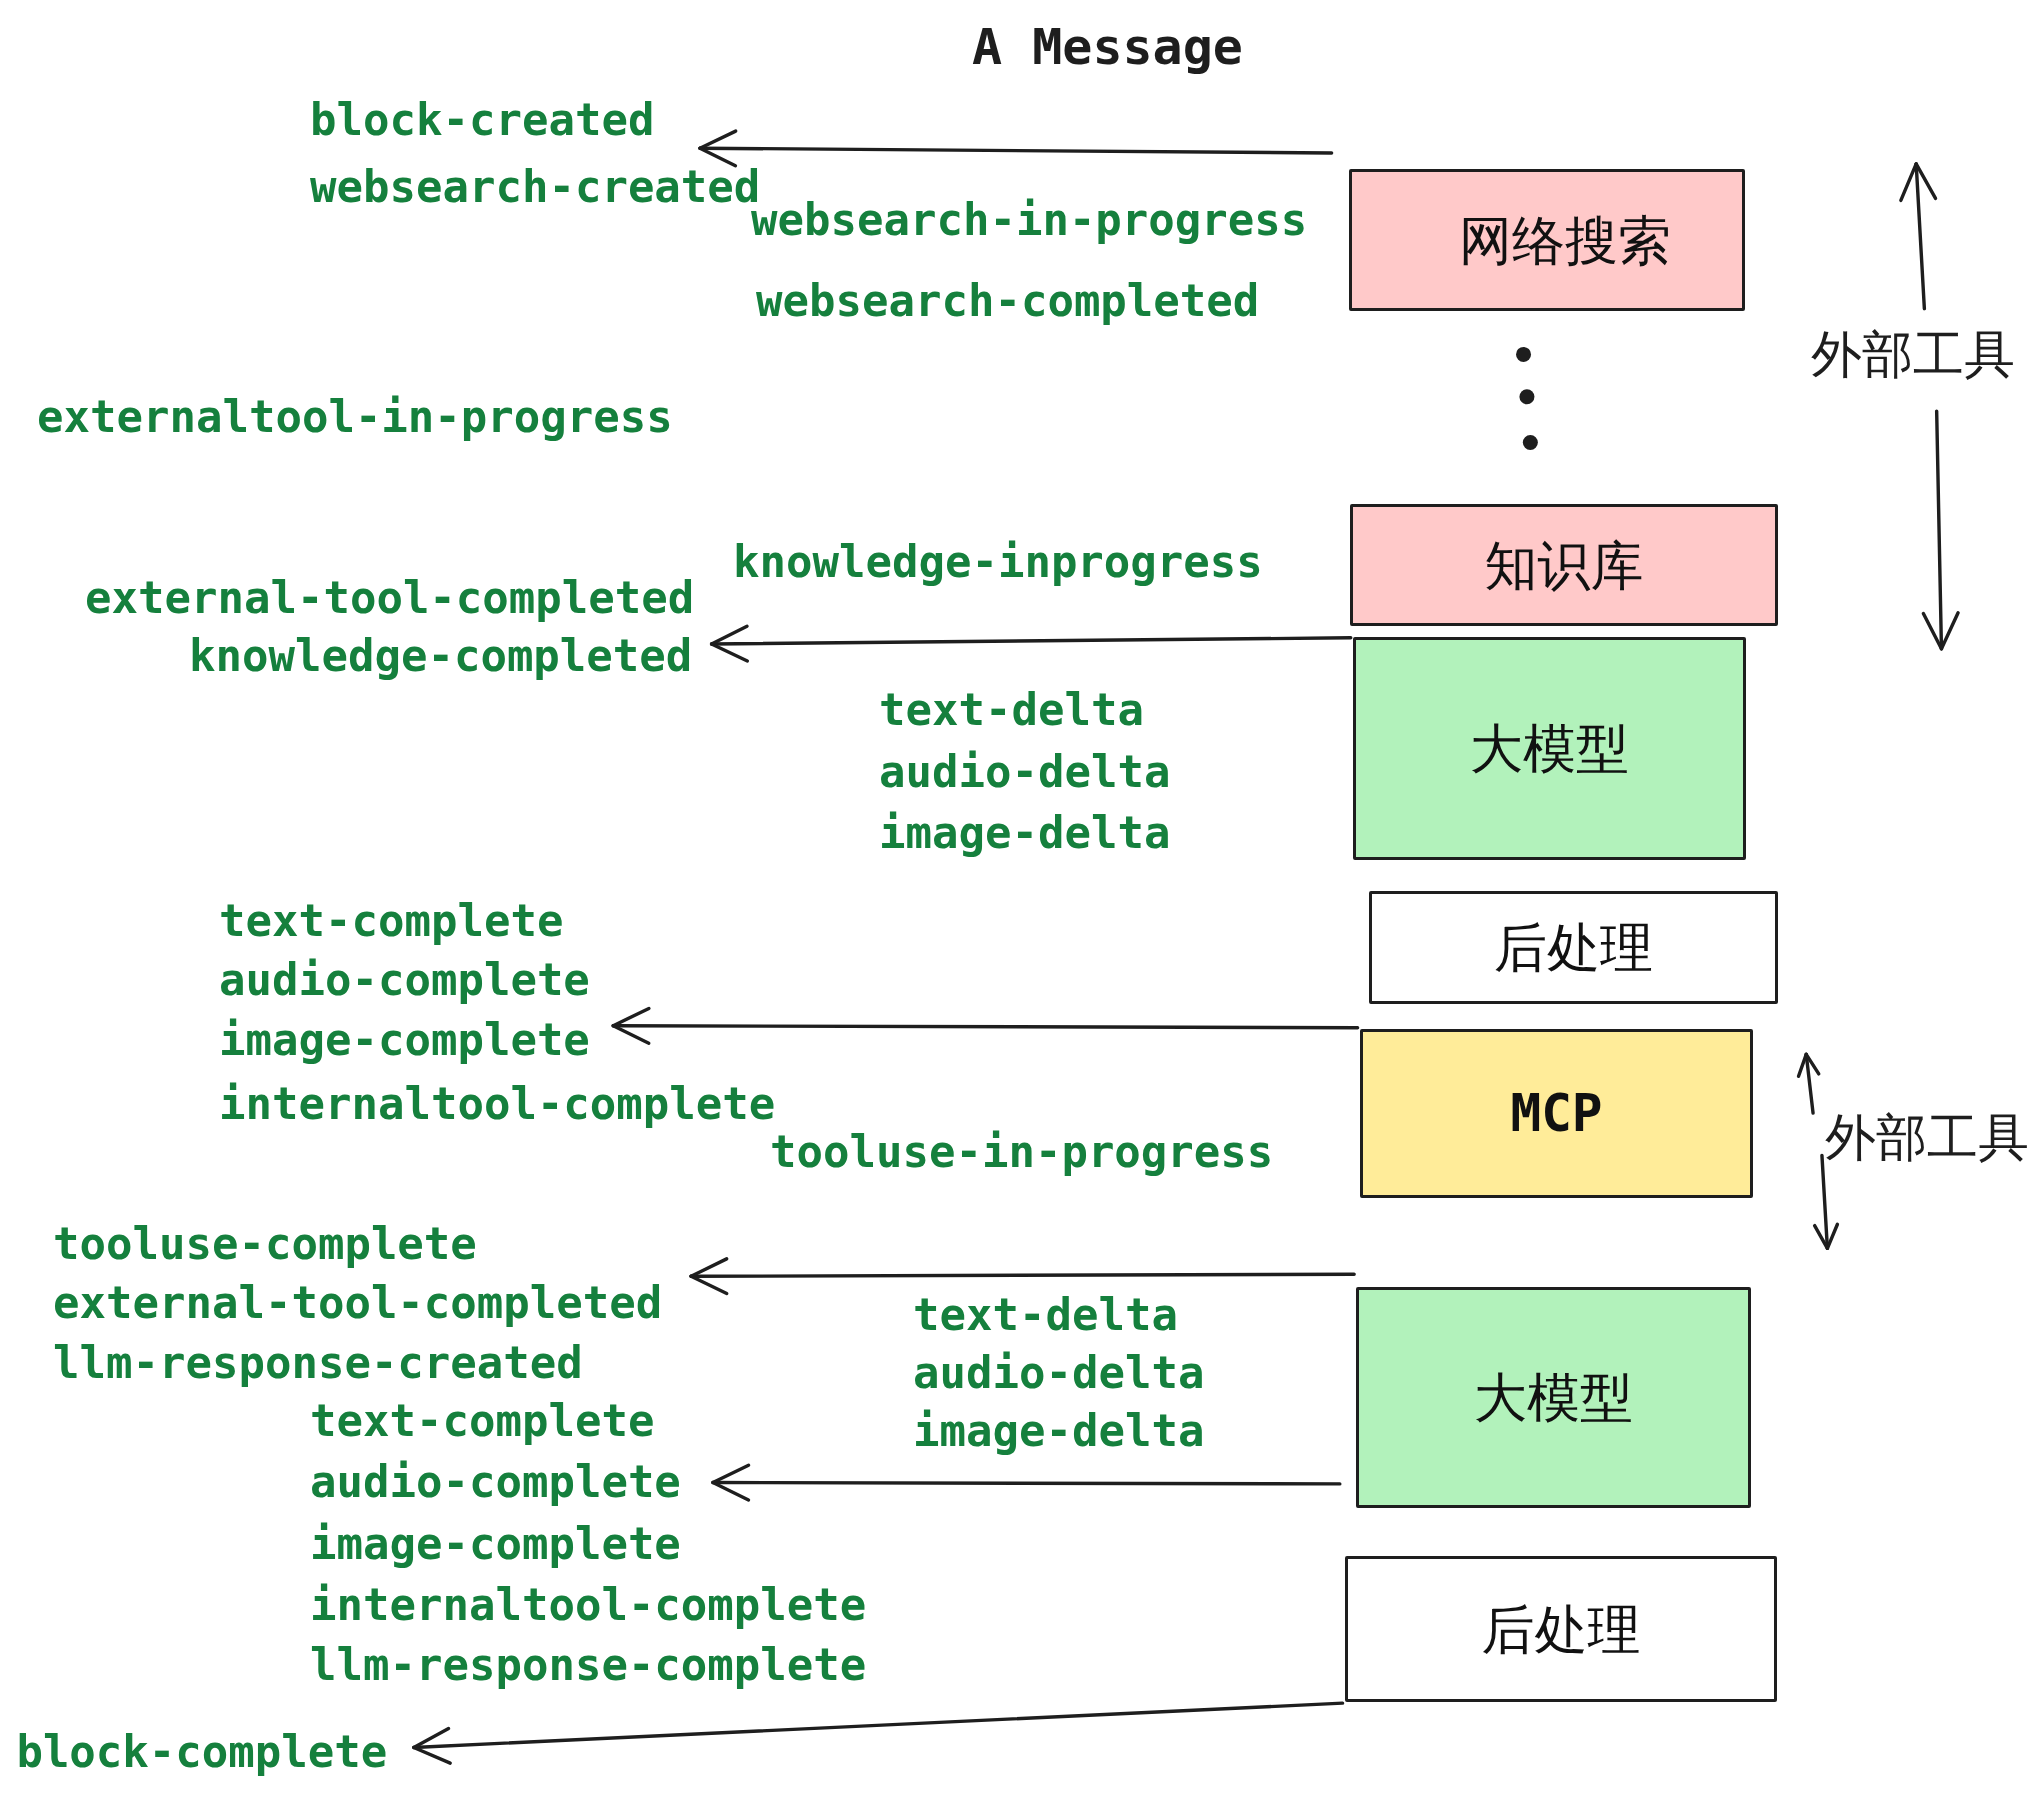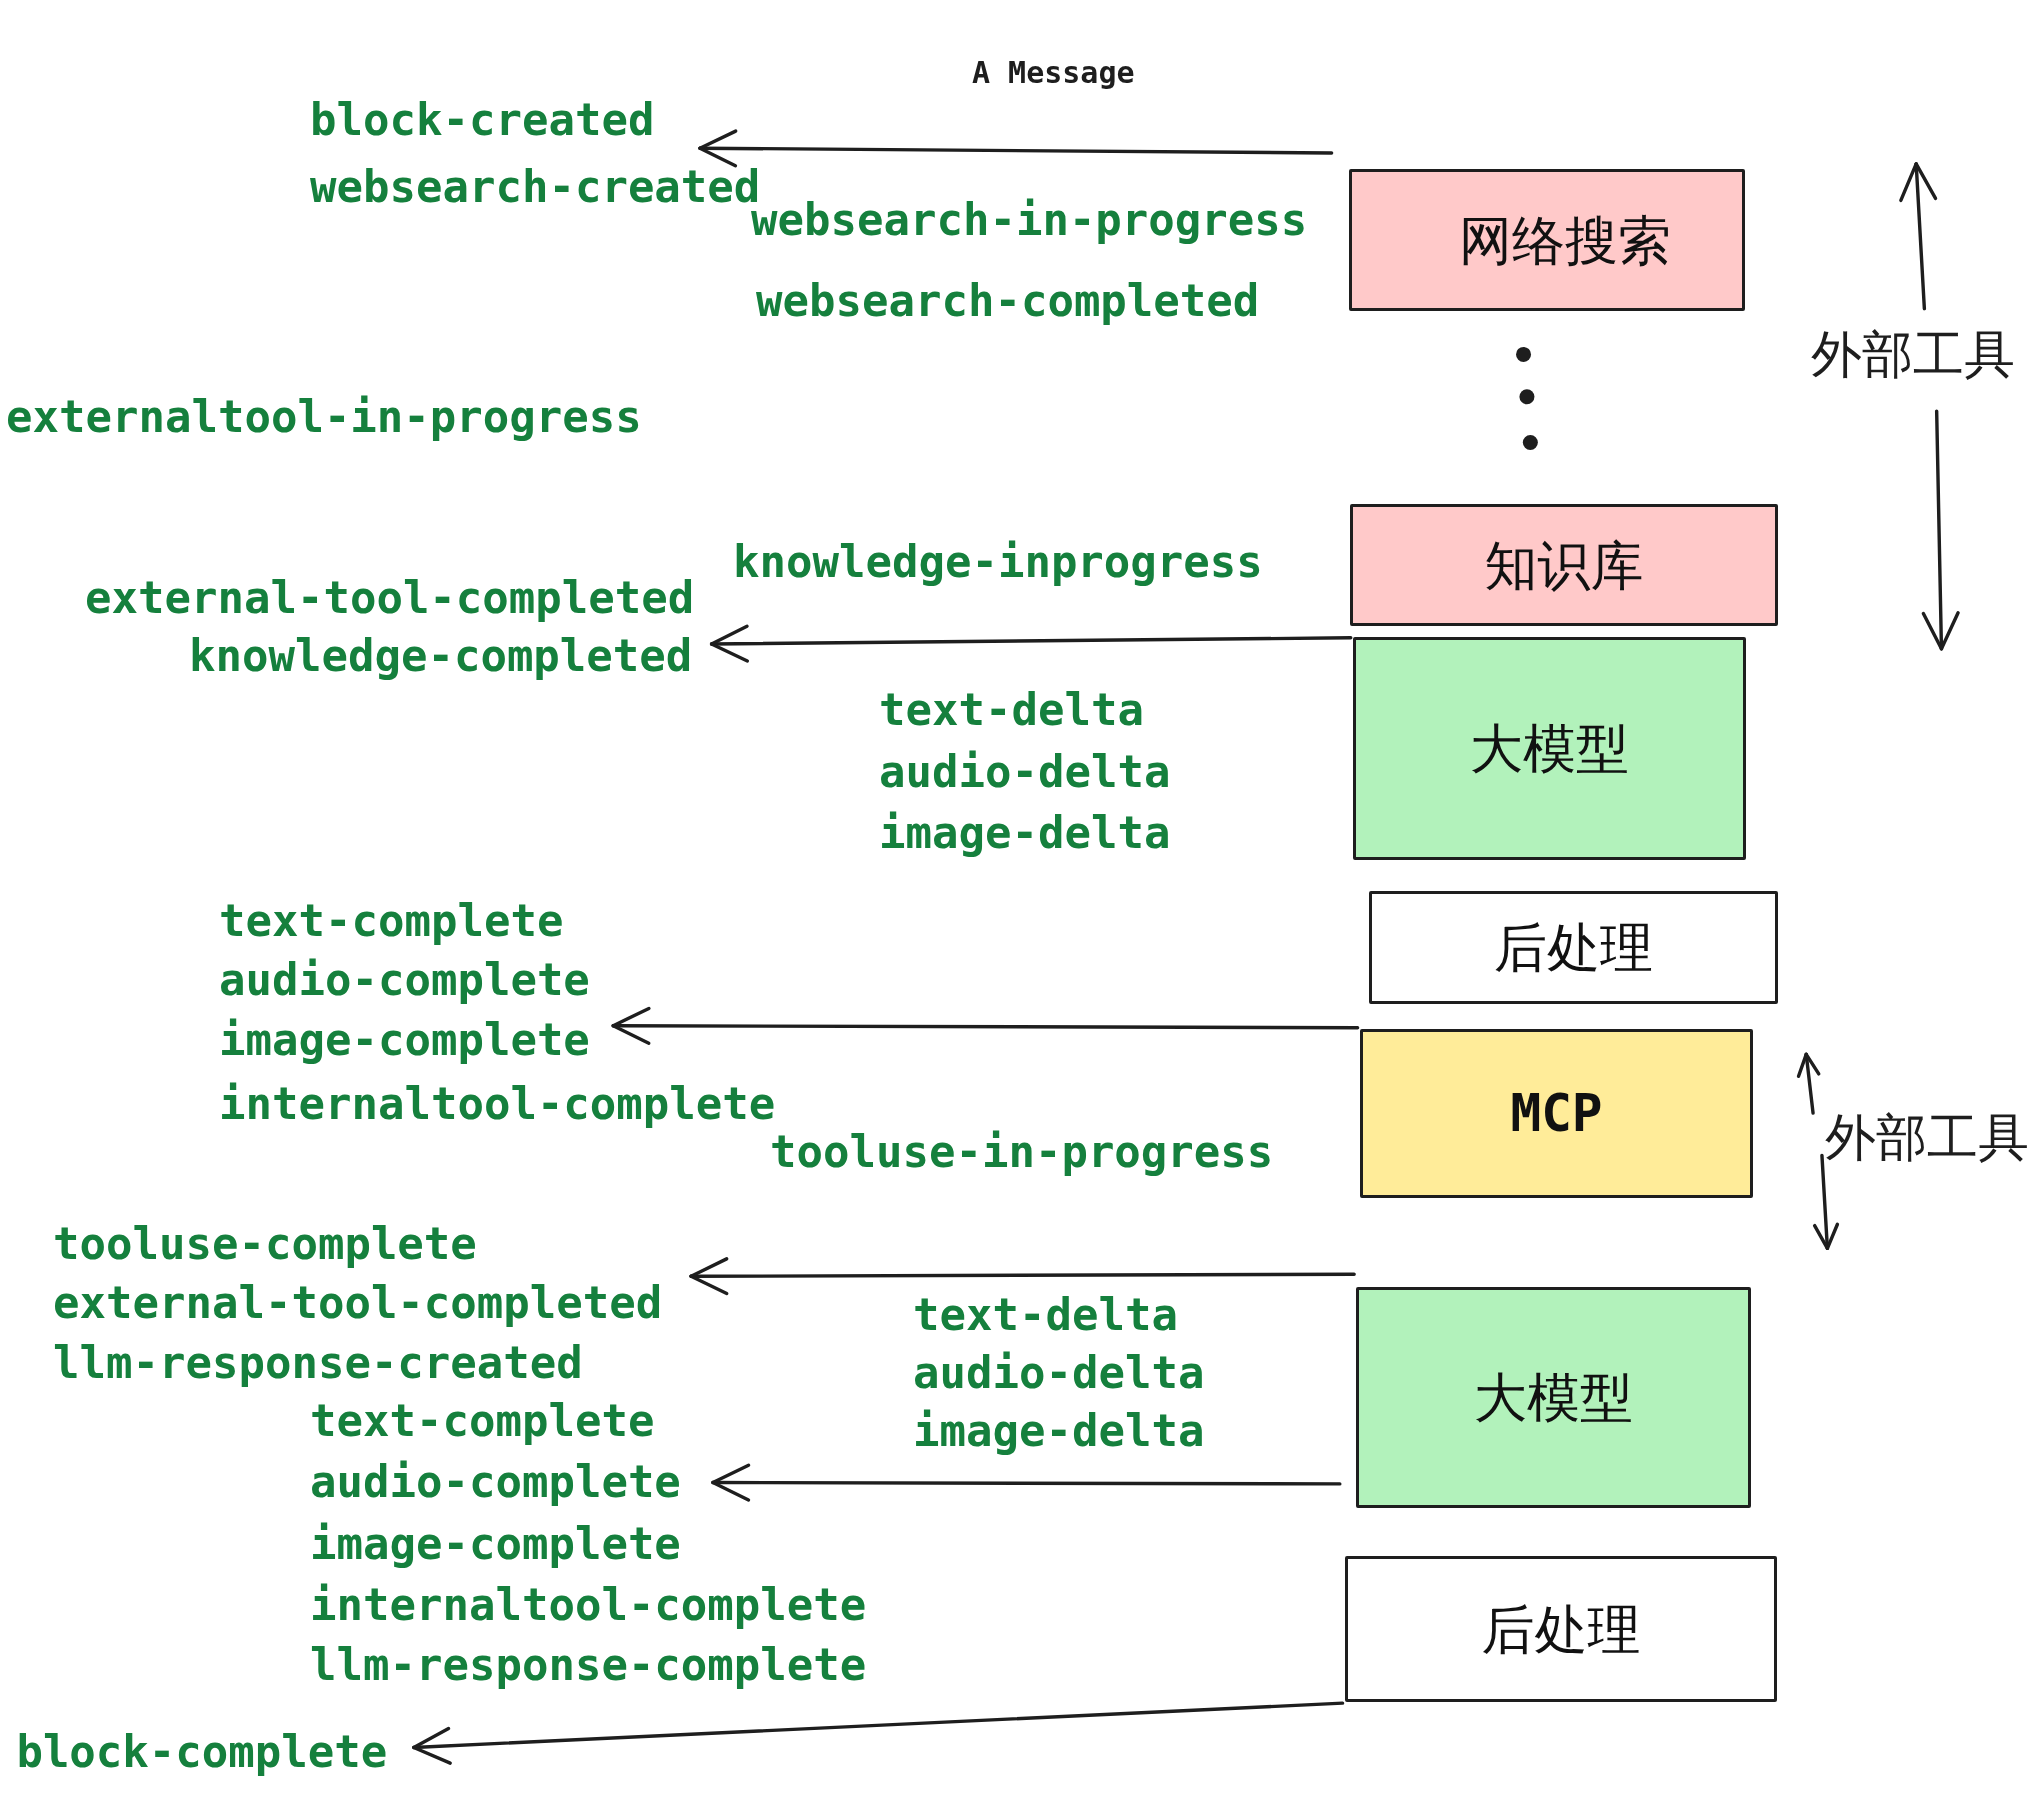--- a/index.html
+++ b/index.html
@@ -6,26 +6,25 @@
   #stage {
     position: relative;
     width: 2035px;
     height: 1796px;
     background: #ffffff;
     overflow: hidden;
     font-family: "DejaVu Sans Mono", "Liberation Mono", monospace;
   }
   .title {
     position: absolute;
-    font-size: 30px;
+    font-size: 50px;
     font-weight: bold;
     color: #1e1e1e;
     white-space: nowrap;
     line-height: 1;
-    margin-top: 36px;
   }
   .evt {
     position: absolute;
     font-size: 44px;
     font-weight: bold;
     color: #15803d;
     white-space: nowrap;
     line-height: 1;
   }
   .box {
@@ -126,21 +125,21 @@
       </div>
       <div class="box" style="left: 1345px; top: 1556px; width: 432px; height: 146px; background: rgb(255, 255, 255);">
         <span class="lbl cjk">后处理</span>
       </div>
     </div>
   <div id="events">
       <div class="evt" style="left: 310px; top: 98px;">block-created</div>
       <div class="evt" style="left: 310px; top: 165px;">websearch-created</div>
       <div class="evt" style="left: 751px; top: 198px;">websearch-in-progress</div>
       <div class="evt" style="left: 756px; top: 279px;">websearch-completed</div>
-      <div class="evt" style="left: 6px; top: 395px;">externaltool-in-progress</div>
+      <div class="evt" style="left: 37px; top: 395px;">externaltool-in-progress</div>
       <div class="evt" style="left: 733px; top: 540px;">knowledge-inprogress</div>
       <div class="evt" style="left: 85px; top: 576px;">external-tool-completed</div>
       <div class="evt" style="left: 189px; top: 634px;">knowledge-completed</div>
       <div class="evt" style="left: 879px; top: 688px;">text-delta</div>
       <div class="evt" style="left: 879px; top: 750px;">audio-delta</div>
       <div class="evt" style="left: 879px; top: 811px;">image-delta</div>
       <div class="evt" style="left: 219px; top: 899px;">text-complete</div>
       <div class="evt" style="left: 219px; top: 958px;">audio-complete</div>
       <div class="evt" style="left: 219px; top: 1018px;">image-complete</div>
       <div class="evt" style="left: 219px; top: 1082px;">internaltool-complete</div>

